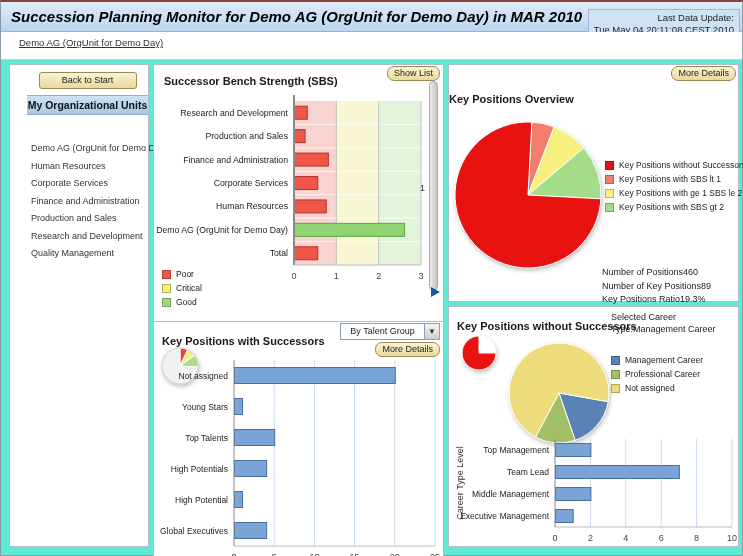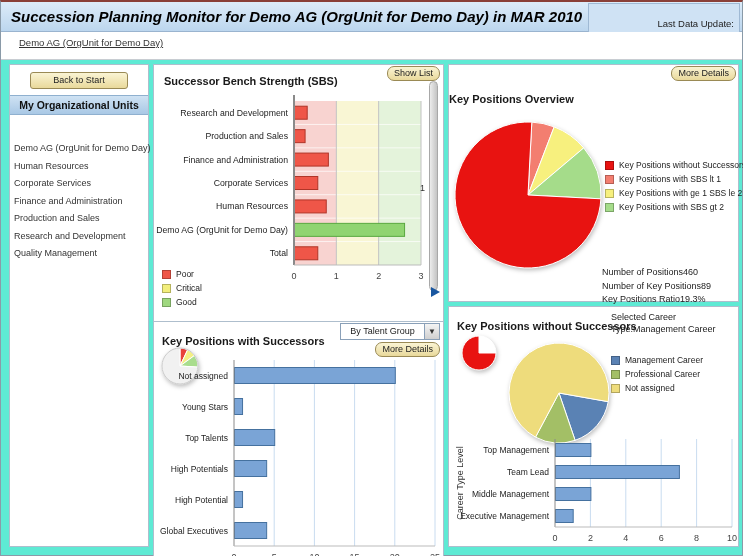--- a/index.html
+++ b/index.html
@@ -4,35 +4,35 @@
 <style>
   * { margin:0; padding:0; box-sizing:border-box; }
   html,body { width:743px; height:556px; }
   body { font-family:"Liberation Sans",sans-serif; background:#fff; position:relative; overflow:hidden; }
   .root { position:absolute; inset:0; border:1px solid #8a9aa8; border-top:2px solid #8a4038; background:#5eead4; }
 
   
   .header { position:absolute; left:0; top:0; width:100%; height:30px;
             background:linear-gradient(#ddecf9,#bcd6ee); border-bottom:1px solid #9ab4cf; }
   .app-title { position:absolute; left:10px; top:6px; font-size:15px; font-weight:bold; font-style:italic; color:#000; white-space:nowrap; }
-  .update-box { position:absolute; right:2px; top:1px; height:27px; padding:14px 5px; text-align:right;
+  .update-box { position:absolute; right:2px; top:7px; height:27px; padding:2px 5px; text-align:right;
                 font-size:9.5px; line-height:11.5px; color:#222; background:#cfe2f4; border:1px solid #9fb9d4; }
 
   
   .crumb-row { position:absolute; left:0; top:30px; width:100%; height:28px; background:#fff; border-bottom:1px solid #c8cdd2; }
   .crumb-link { position:absolute; left:18px; top:5px; font-size:9.5px; color:#333; text-decoration:underline; cursor:pointer; white-space:nowrap; }
 
   
   .panel { position:absolute; background:#fff; border:1px solid #aebecd; }
   .panel-title { position:absolute; font-size:11px; font-weight:bold; color:#1a1a1a; white-space:nowrap; }
   .btn { position:absolute; font-size:9px; color:#222; text-align:center; cursor:pointer;
          background:linear-gradient(#faf4d4,#e9d99b); border:1px solid #9a8a55; border-radius:7px;
          height:15px; line-height:13px; padding:0 6px; white-space:nowrap; }
 
-  .sidebar { left:8px; top:62px; width:140px; height:483px; }
+  .sidebar { left:8px; top:62px; width:140px; height:483px;padding-left:17px; }
   .back-btn { position:relative; display:block; margin:7px auto 0; width:98px; height:17px; line-height:15px;
               font-size:9px; color:#222; text-align:center; cursor:pointer;
               background:linear-gradient(#faf4d4,#e9d99b); border:1px solid #9a8a55; border-radius:3px; }
   .side-header { margin-top:6px; height:20px; background:linear-gradient(#cfe2f3,#a9c8e5);
                  border-top:1px solid #8fb0cf; border-bottom:1px solid #8fb0cf;
                  font-size:10.5px; font-weight:bold; color:#111; text-align:center; line-height:19px; }
   .side-items { margin-top:25px; }
   .side-item { height:17.5px; line-height:13px; padding:2px 2px 2px 4px; font-size:9px; color:#333; cursor:pointer; white-space:nowrap; }
 
   .chart { position:absolute; overflow:visible; font-family:inherit; }

